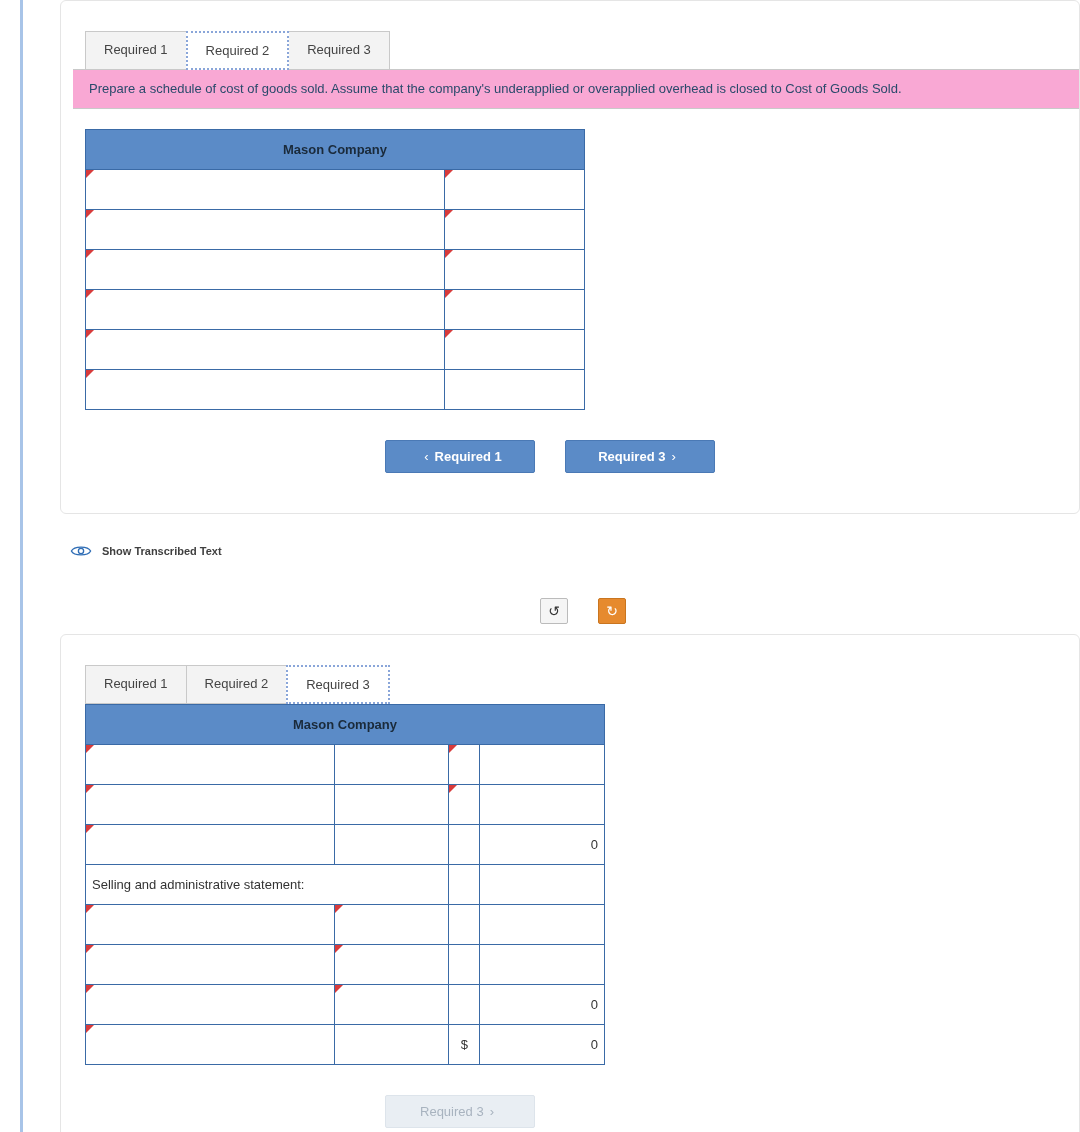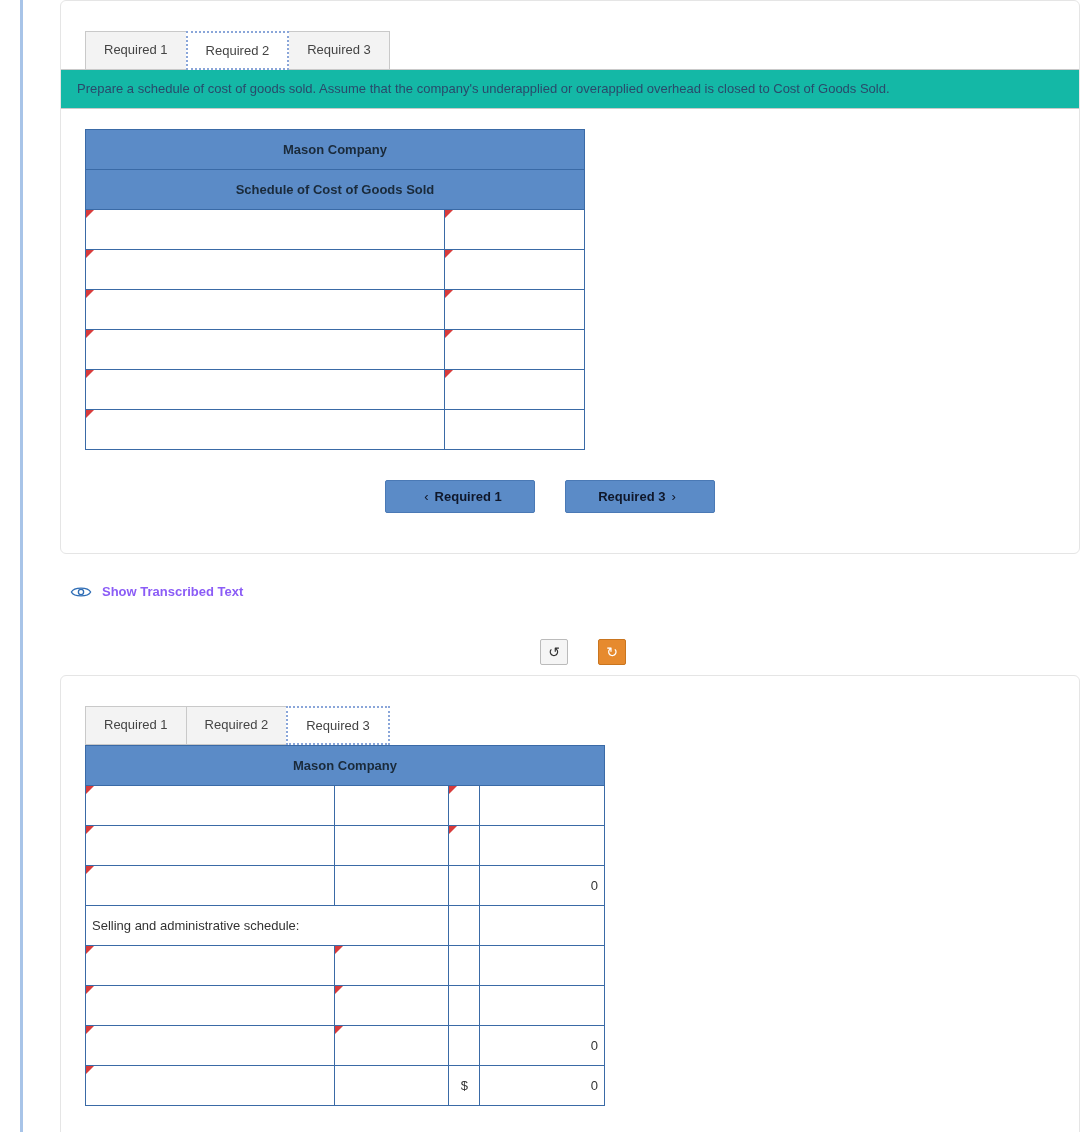--- a/index.html
+++ b/index.html
@@ -31,25 +31,25 @@
     margin-right: -1px;
     position: relative;
     cursor: pointer;
   }
   .tab.active {
     background: #fff;
     border: 2px dotted #8aa6d9;
     z-index: 2;
   }
   .instruction-bar {
-    background: #14b8a6;
+    background: #f9a8d4;
     border-top: 1px solid #c9c9c9;
     border-bottom: 1px solid #c9c9c9;
     padding: 10px 16px;
-    margin: -1px 0 20px 0;
+    margin: -1px 0 20px 12px;
     color: #2a4a6b;
     line-height: 1.4;
   }
   .sheet {
     margin-left: 24px;
     width: 500px;
     border-collapse: collapse;
   }
   .sheet td, .sheet th {
     border: 1px solid #3a6aa6;
@@ -77,21 +77,21 @@
   }
   .nav-row {
     display: flex;
     gap: 30px;
     margin: 30px 0 0 24px;
     justify-content: flex-start;
     padding-left: 300px;
   }
   .nav-btn {
     background: #5b8bc7;
-    color: #0f172a;
+    color: #ffffff;
     border: 1px solid #4a79b5;
     padding: 8px 20px;
     font-size: 13px;
     font-weight: bold;
     cursor: pointer;
     border-radius: 2px;
     min-width: 150px;
     text-align: center;
   }
   .nav-btn.disabled {
@@ -107,23 +107,23 @@
     align-items: center;
     gap: 10px;
   }
   .eye-icon {
     width: 22px; height: 14px;
     color: #2f6db5;
     stroke: #2f6db5;
     fill: none;
   }
   .transcribed-link {
-    color: #8b5cf6;
+    color: #404040;
     font-weight: bold;
-    font-size: 13px;
+    font-size: 11px;
     cursor: pointer;
   }
   .refresh-row {
     display: flex;
     gap: 30px;
     justify-content: flex-start;
     margin: 0 0 10px 520px;
   }
   .icon-btn {
     width: 28px; height: 26px;
@@ -160,23 +160,20 @@
     <div class="tab">Required 1</div>
     <div class="tab active">Required 2</div>
     <div class="tab">Required 3</div>
   </div>
   <div class="instruction-bar">Prepare a schedule of cost of goods sold. Assume that the company's underapplied or overapplied overhead is closed to Cost of Goods Sold.</div>
 
   <table class="sheet">
     <tbody>
           <tr>
             <td class="hdr" colspan="2">Mason Company</td>
-          </tr>
-    <tr>
-            <td class="hdr" colspan="2">Schedule of Cost of Goods Sold</td>
           </tr>
     <tr>
             <td class="inp triangle" style="width:72%"></td>
             <td class="inp triangle"></td>
           </tr>
     <tr>
             <td class="inp triangle"></td>
             <td class="inp triangle"></td>
           </tr>
     <tr>
@@ -245,21 +242,21 @@
       <td class="inp triangle"></td>
       <td class="inp"></td>
     </tr>
     <tr>
       <td class="inp triangle"></td>
       <td class="inp"></td>
       <td class="inp"></td>
       <td class="inp num">0</td>
     </tr>
     <tr>
-      <td class="inp" colspan="2">Selling and administrative schedule:</td>
+      <td class="inp" colspan="2">Selling and administrative statement:</td>
       <td class="inp"></td>
       <td class="inp"></td>
     </tr>
     <tr>
       <td class="inp triangle"></td>
       <td class="inp triangle"></td>
       <td class="inp"></td>
       <td class="inp"></td>
     </tr>
     <tr>

